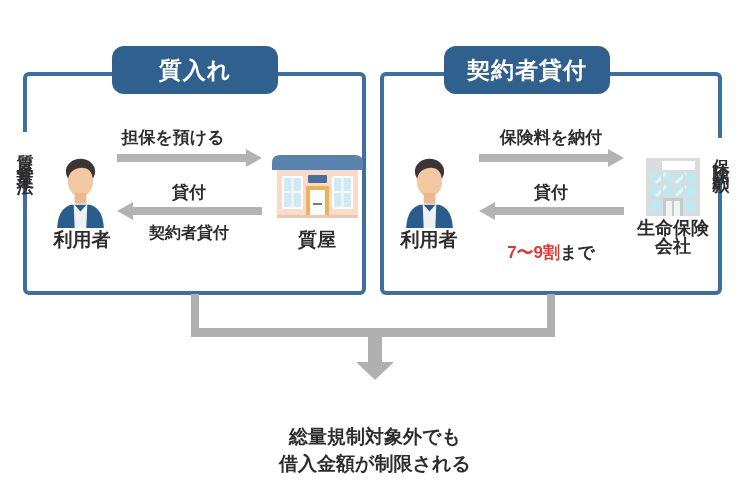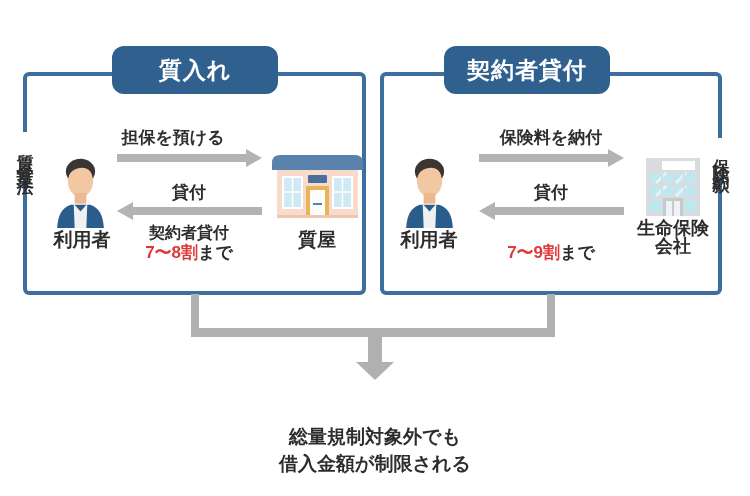--- a/index.html
+++ b/index.html
@@ -102,21 +102,20 @@
       <div class="head"></div>
     </div>
 
     <div class="lbl arrow-text" style="left:62px;top:105px;">貸付</div>
     <div class="arrow to-left" style="left:90px;top:126px;">
       <div class="shaft"></div>
       <div class="head"></div>
     </div>
 
     <div class="lbl limit1" style="left:62px;top:147px;">契約者貸付</div>
-    <div class="lbl limit2" style="left:62px;top:165px;"><span class="red">7〜8割</span><span>まで</span></div>
   </div>
 
   <div class="panel right">
 
     <svg class="abs" style="left:20px;top:78px;" width="51" height="74" viewBox="0 0 52 76">
       <ellipse cx="26" cy="18" rx="15" ry="13" fill="#3b3634"></ellipse>
       <ellipse cx="26" cy="28" rx="13" ry="16" fill="#f2c8a2"></ellipse>
       <path d="M13,26 Q12,8 26,8 Q40,8 39,26 Q38,17 32,15 Q26,13 20,16 Q14,19 13,26 Z" fill="#3b3634"></path>
       <rect x="20" y="40" width="12" height="11" fill="#ecb88f"></rect>
       <path d="M2,76 Q3,56 16,52 L36,52 Q49,56 50,76 Z" fill="#2b5d8c"></path>

